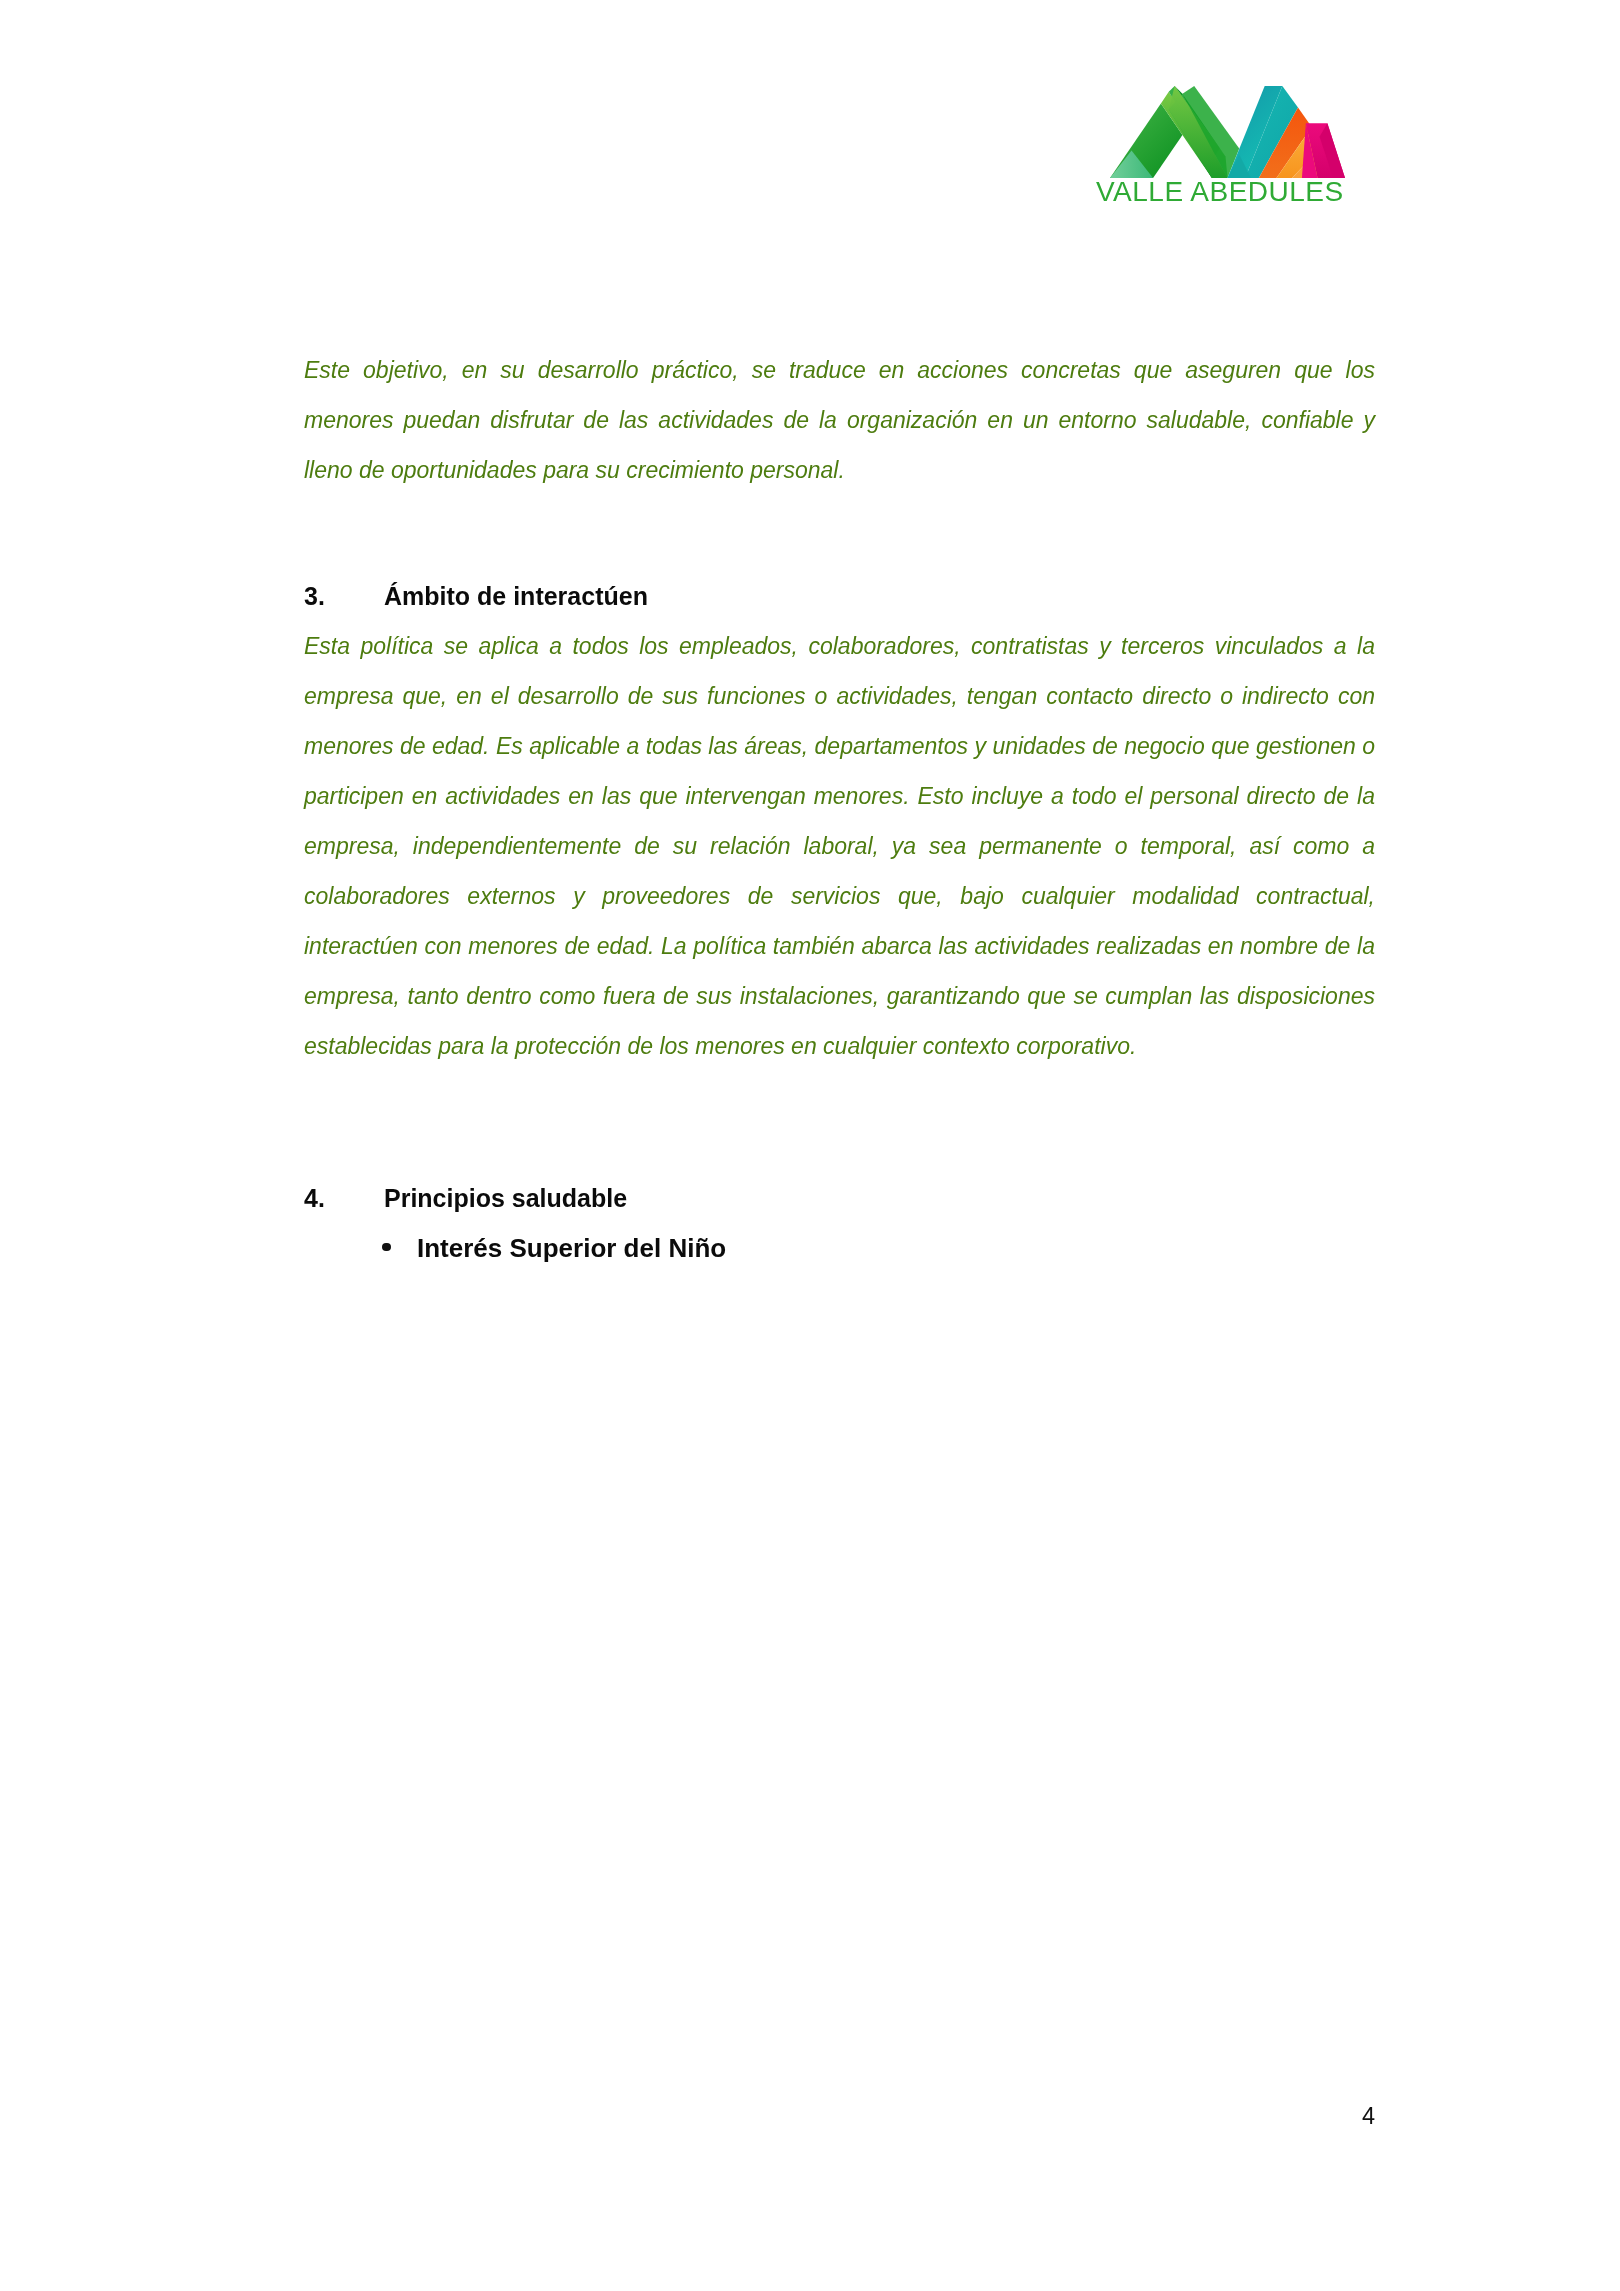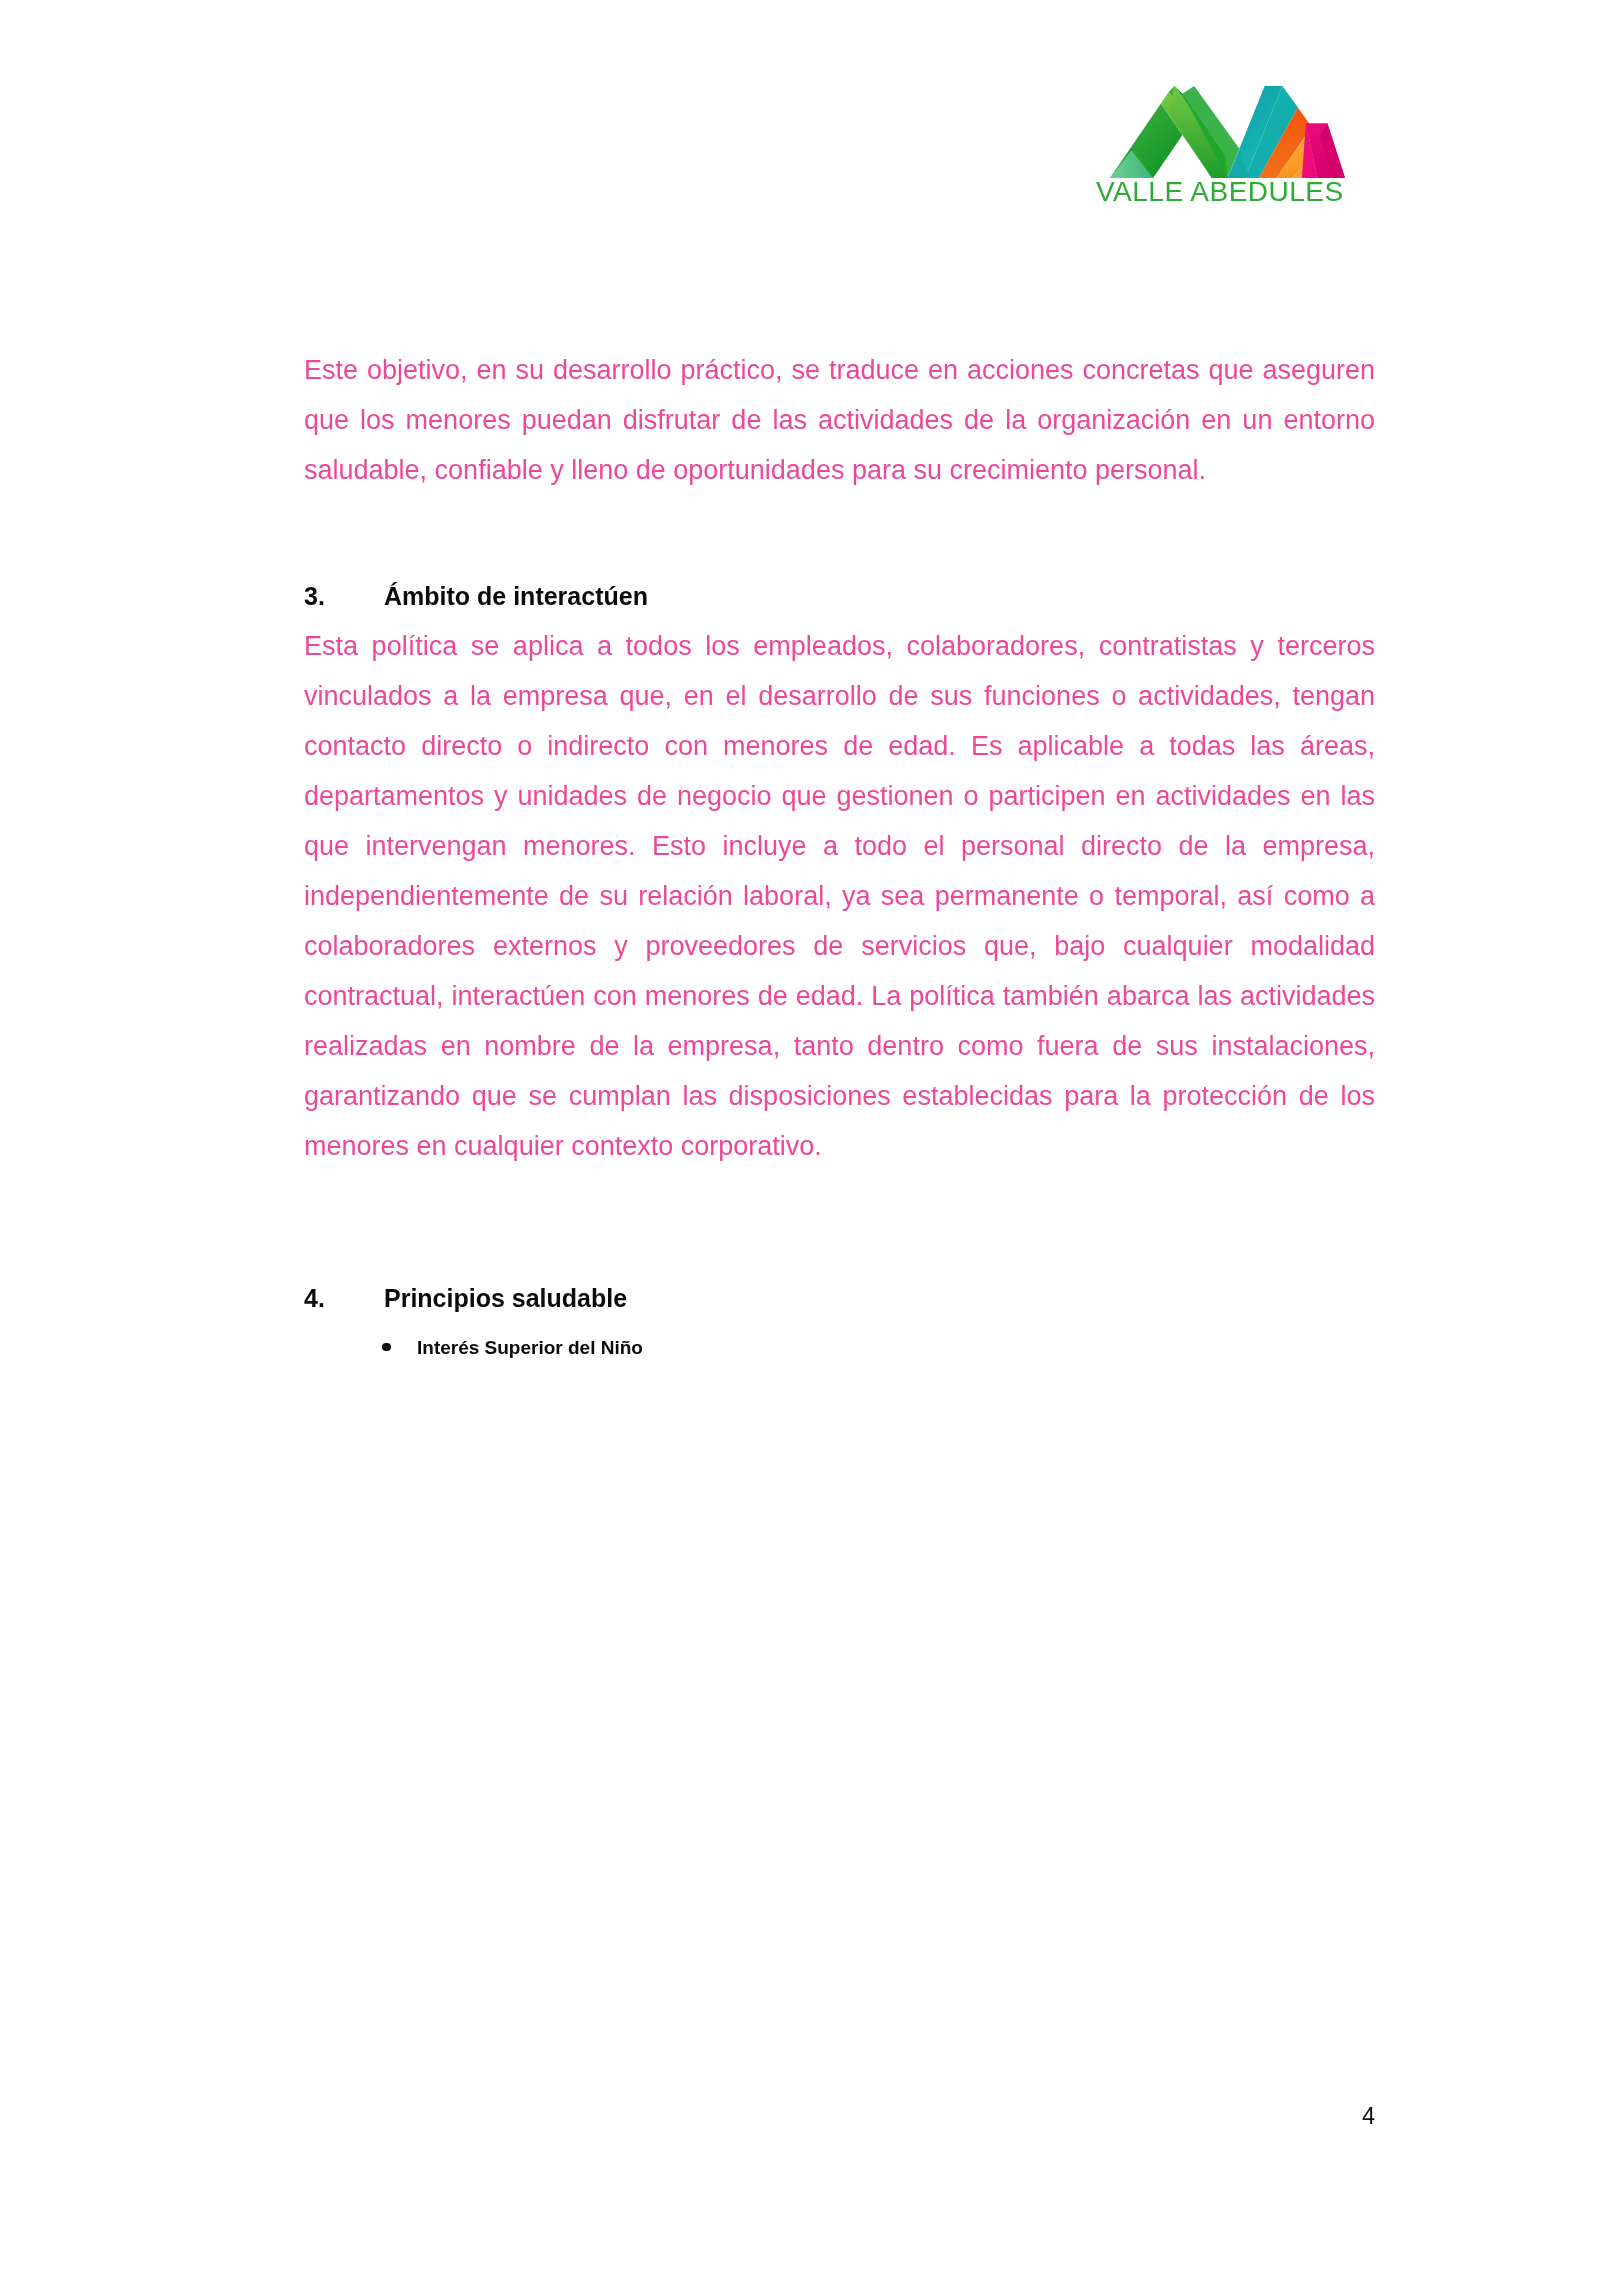--- a/index.html
+++ b/index.html
@@ -67,26 +67,27 @@
   
   .content {
     position: absolute;
     left: 304px;
     top: 345px;
     width: 1071px;
   }
 
   p.body-text {
     margin: 0;
-    font-size: 27px;
+    font-size: 23px;
     line-height: 50px;
     text-align: justify;
     text-justify: inter-word;
-    color: #ec4899;
+    color: #4d7c0f;
     font-weight: 400;
+    font-style: italic;
   }
 
   h2.section-heading {
     margin: 0;
     font-size: 25px;
     line-height: 50px;
     font-weight: bold;
     color: #0b0b0b;
     display: flex;
   }
@@ -102,21 +103,21 @@
   ul.bullet-list {
     margin: 0;
     padding: 0;
     list-style: none;
   }
 
   ul.bullet-list li {
     position: relative;
     margin: 0;
     padding-left: 113px;
-    font-size: 19px;
+    font-size: 26px;
     line-height: 50px;
     font-weight: bold;
     color: #0b0b0b;
   }
 
   ul.bullet-list li .dot {
     position: absolute;
     left: 78px;
     top: 19.6px;
     width: 8.8px;

